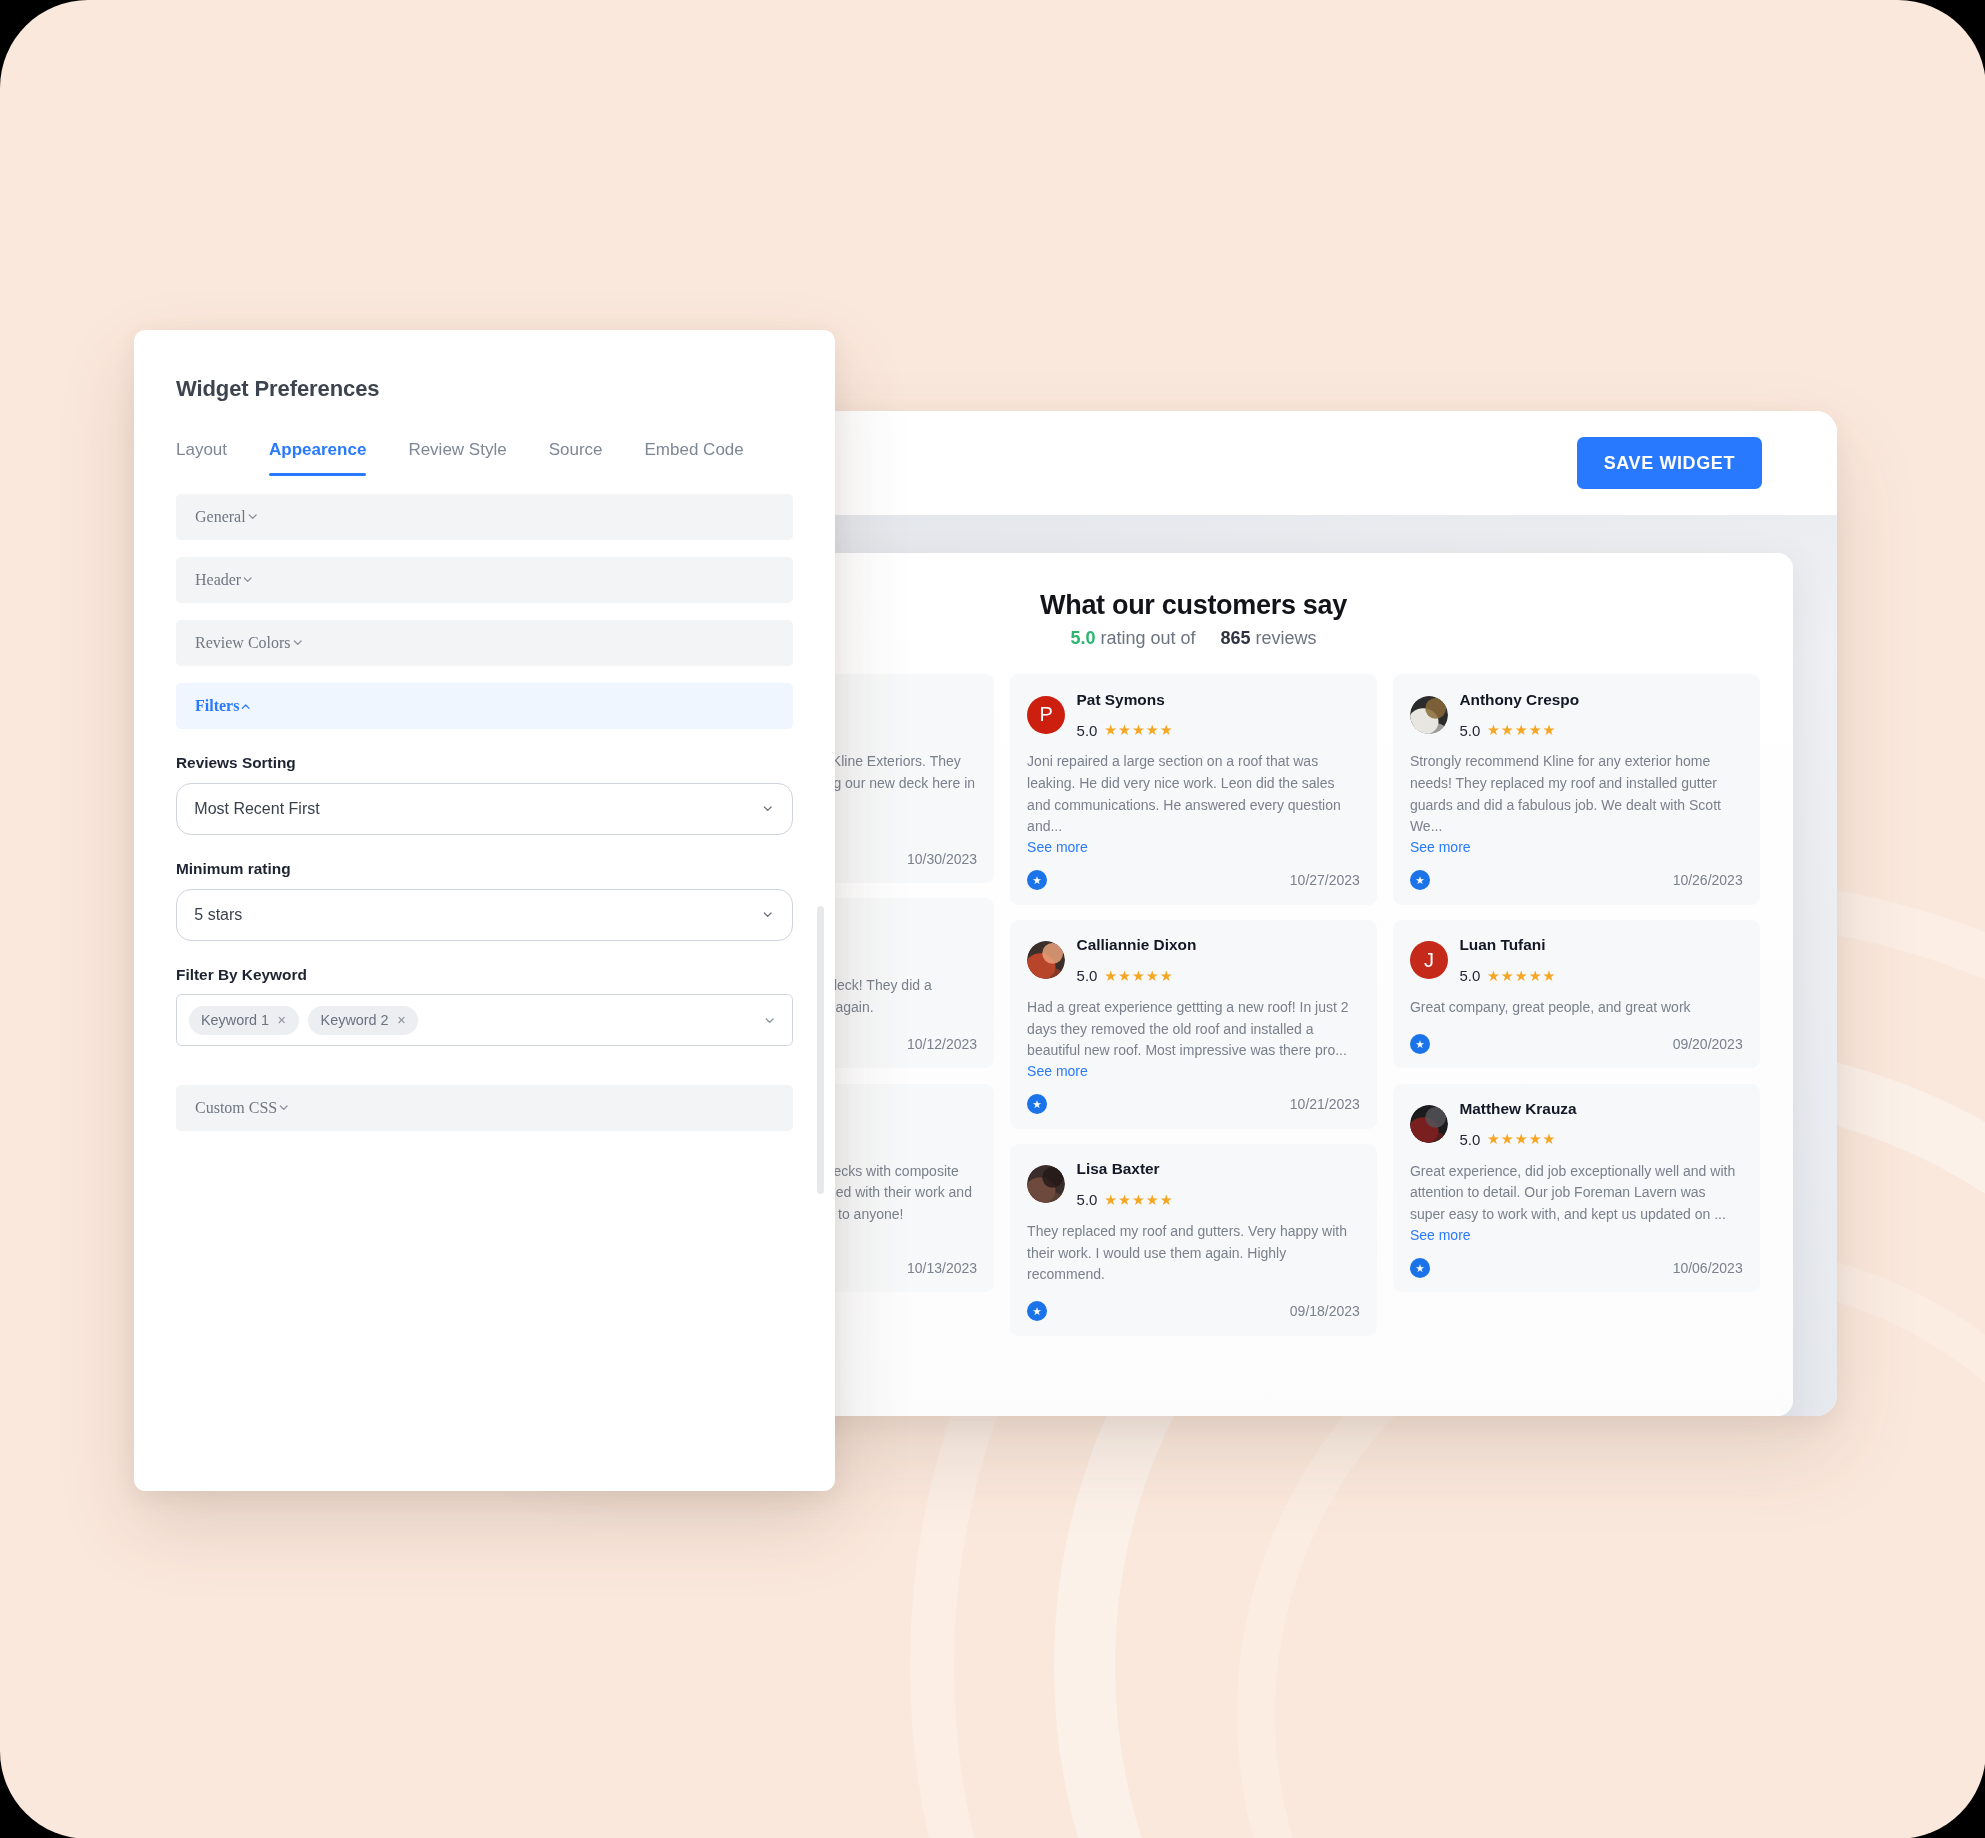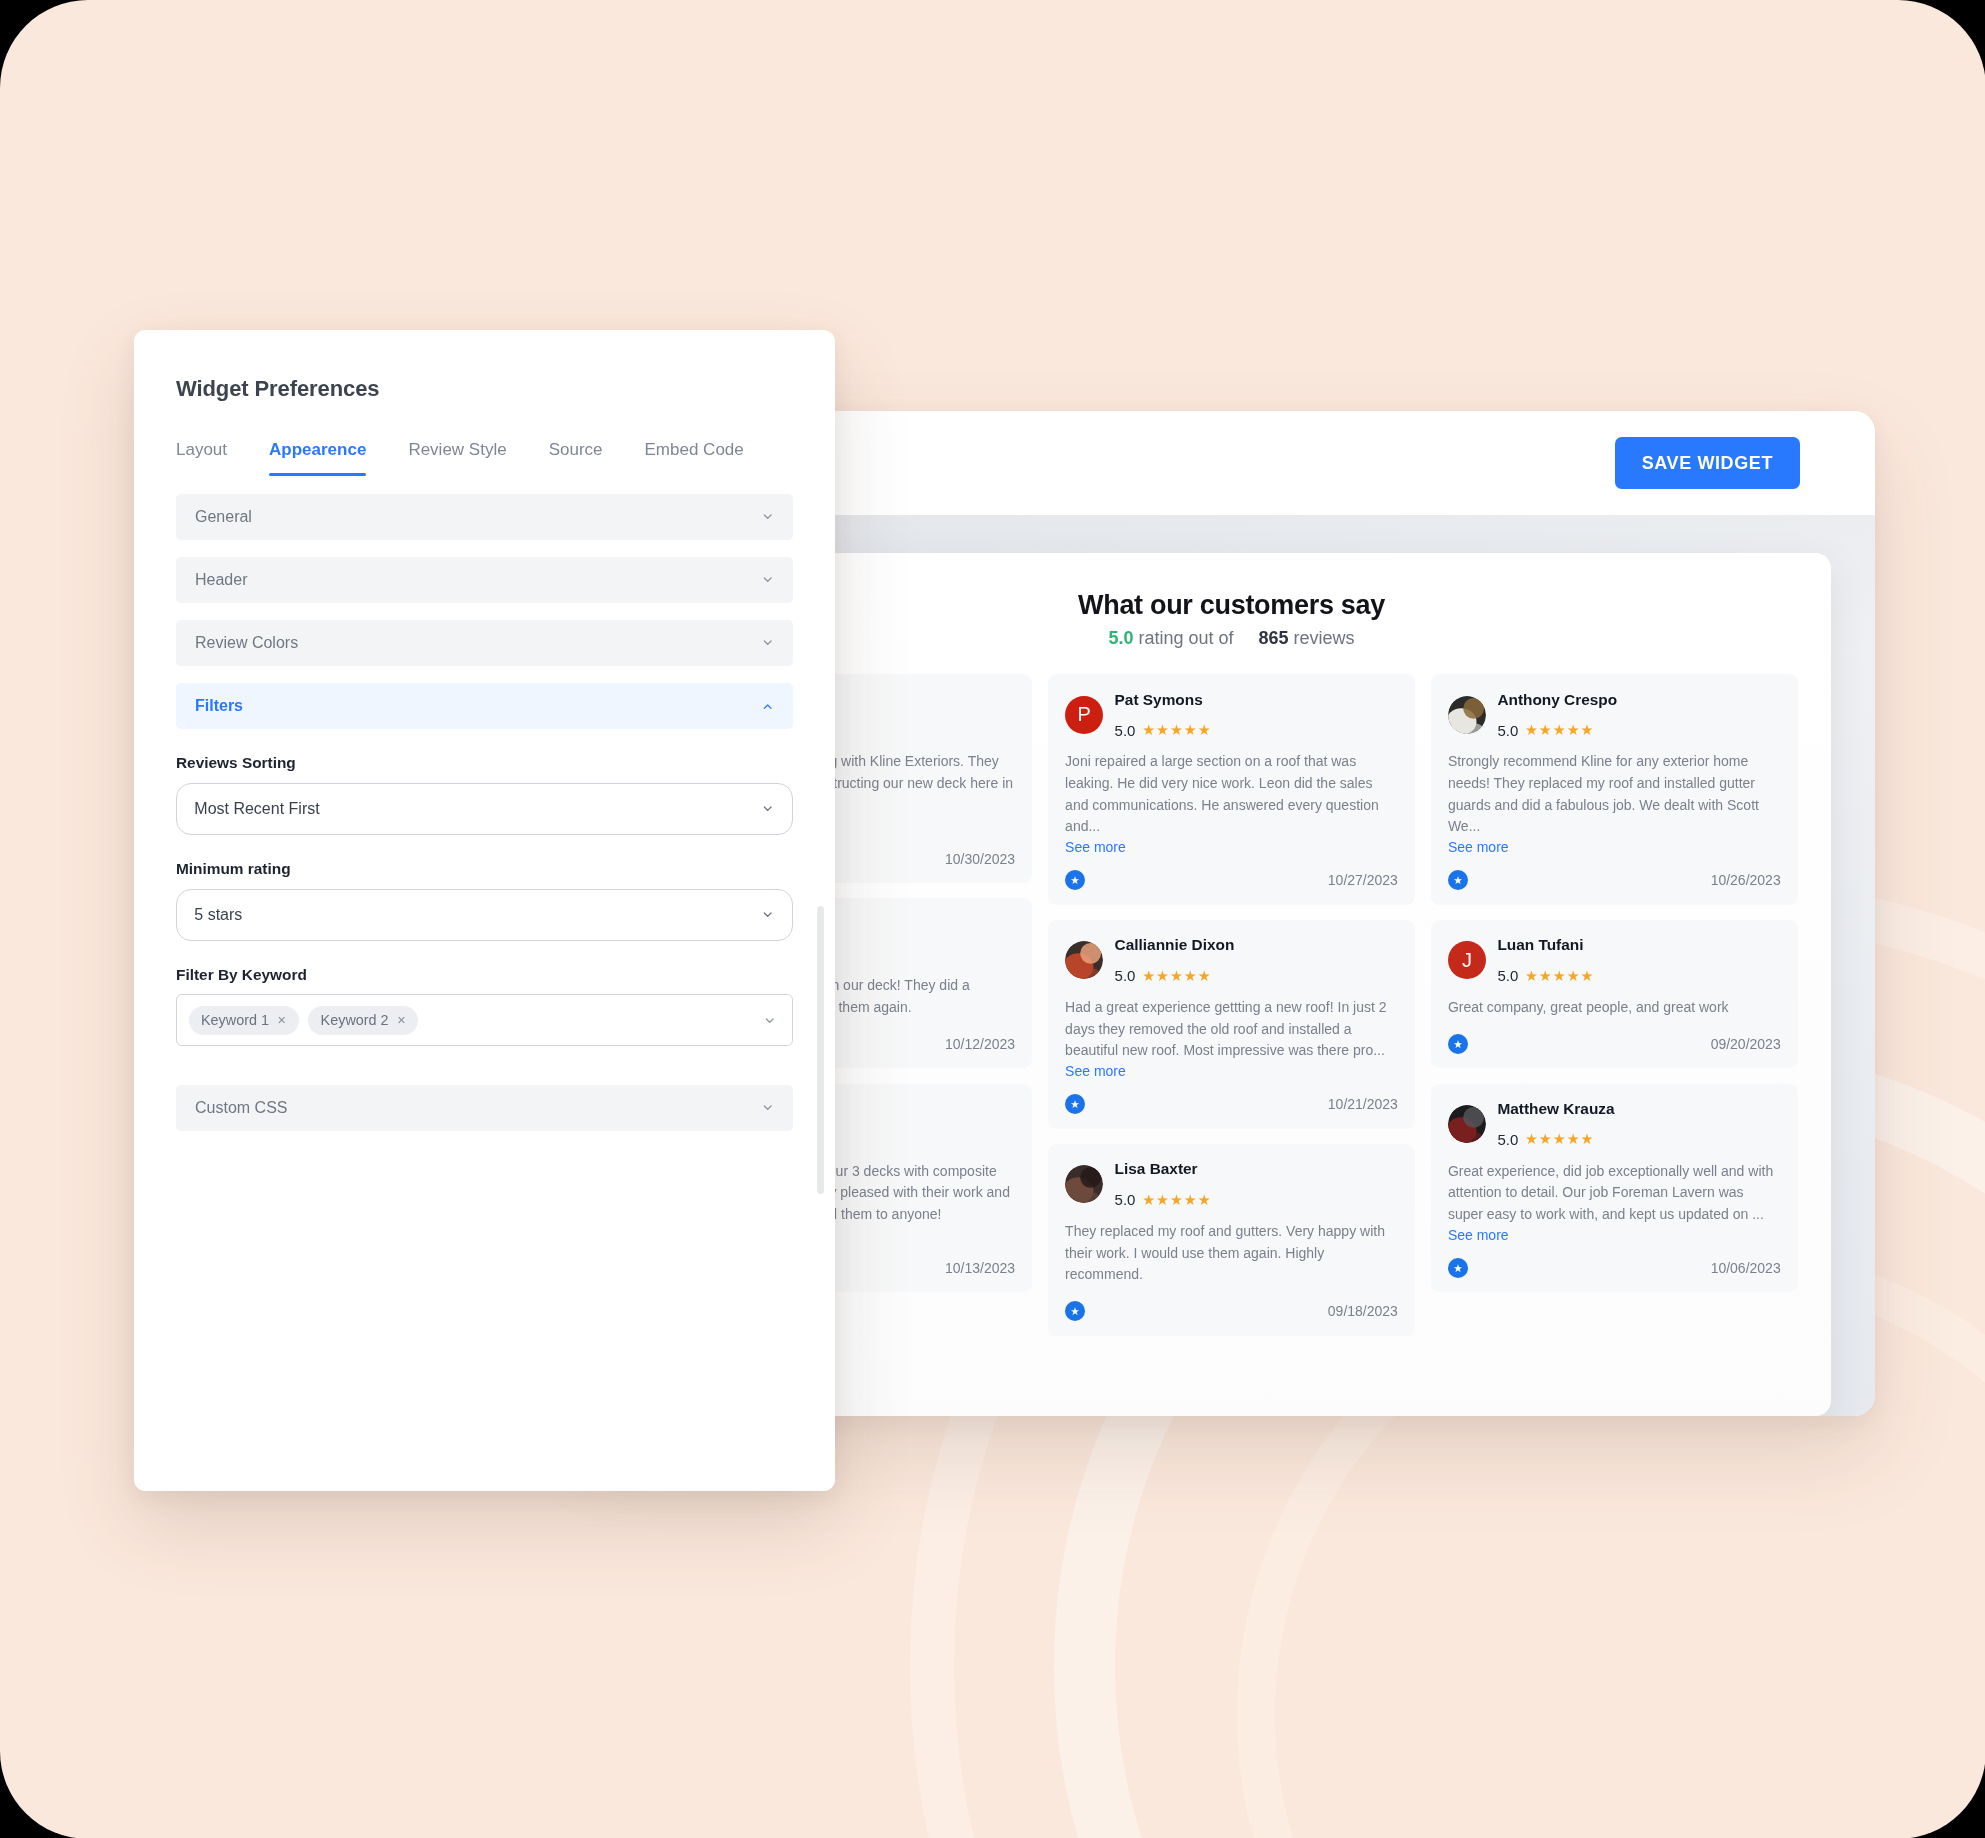--- a/index.html
+++ b/index.html
@@ -40,21 +40,21 @@
   }
   .arc3 {
     width: 941px; height: 941px;
     right: -192px; bottom: -346px;
     border: 38px solid rgba(255,255,255,0.22);
   }
 
   
   #app-window {
     position: absolute;
-    left: 588px;
+    left: 550px;
     top: 411px;
     width: 1287px;
     height: 1005px;
     background: #ffffff;
     border-radius: 21px;
     box-shadow: 0 38px 86px rgba(80,60,50,0.13), 0 7.7px 25px rgba(80,60,50,0.07);
     overflow: hidden;
   }
   #app-topbar {
     height: 104px;
@@ -212,23 +212,24 @@
     border-radius: 1.9px;
   }
 
   .acc-head {
     margin-top: 17.3px;
     height: 46px;
     background: #f3f4f6;
     border-radius: 4.8px;
     display: flex;
     align-items: center;
-    justify-content: space-between;
+    justify-content: flex-start;
     padding: 0 19px;
     cursor: pointer;
+    font-family: Liberation Serif, serif;
   }
   .acc-head .acc-label { font-size: 16px; color: #6f7783; font-weight: 400; }
   .acc-head.open { background: #f0f6ff; }
   .acc-head.open .acc-label { color: #2979ff; font-weight: 700; }
   .chev { width: 13.4px; height: 13.4px; color: #8b929d; }
   .acc-head.open .chev { color: #2979ff; }
 
   .field { margin-top: 25px; }
   .field-label {
     font-size: 15.4px;

